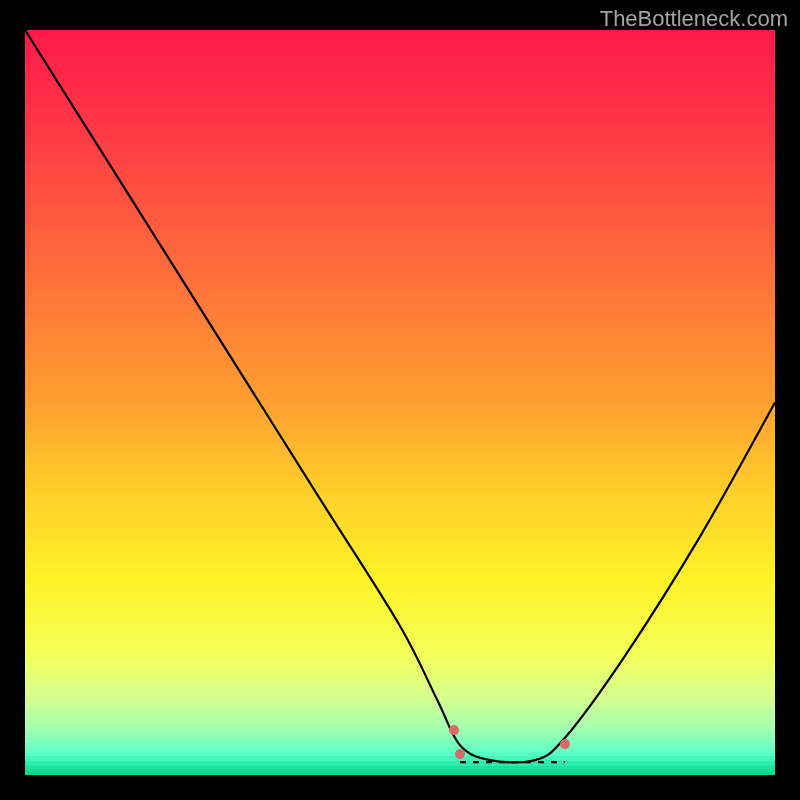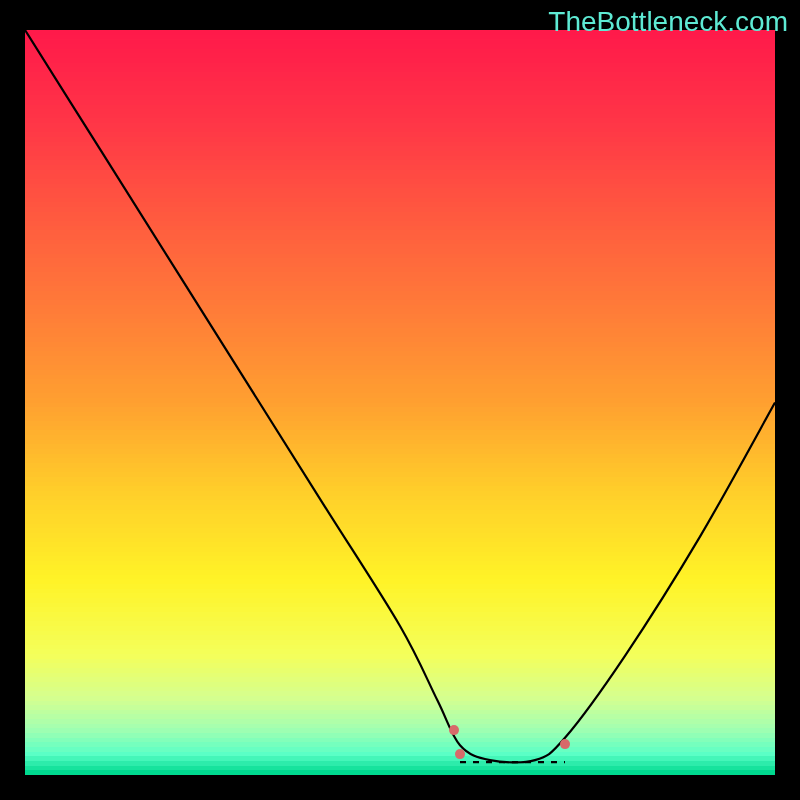--- a/index.html
+++ b/index.html
@@ -1,17 +1,17 @@
 <!DOCTYPE html>
 <html><head>
 <meta charset="utf-8">
 <style>
   * { margin: 0; padding: 0; box-sizing: border-box; }
   body { width: 800px; height: 800px; background: #000; position: relative; font-family: Arial, sans-serif; }
-  .watermark { position: absolute; top: 6px; right: 12px; color: #5eead4; font-size: 28px; font-weight: 500; z-index: 10; }
+  .watermark { position: absolute; top: 6px; right: 12px; color: #a3a3a3; font-size: 22px; font-weight: 500; z-index: 10; }
   .plot-area { position: absolute; left: 25px; top: 30px; width: 750px; height: 745px; overflow: hidden; }
   .gradient { position: absolute; inset: 0; }
   .gradient .strip { position: absolute; left: 0; right: 0; }
   svg.curve { position: absolute; inset: 0; width: 100%; height: 100%; }
   .curve path { fill: none; stroke: #000; stroke-width: 2.2; }
   .dots circle { fill: #d86a6a; }
   .flat-seg { stroke: #d86a6a; stroke-width: 4; fill: none; }
 </style>
 </head>
 <body>

